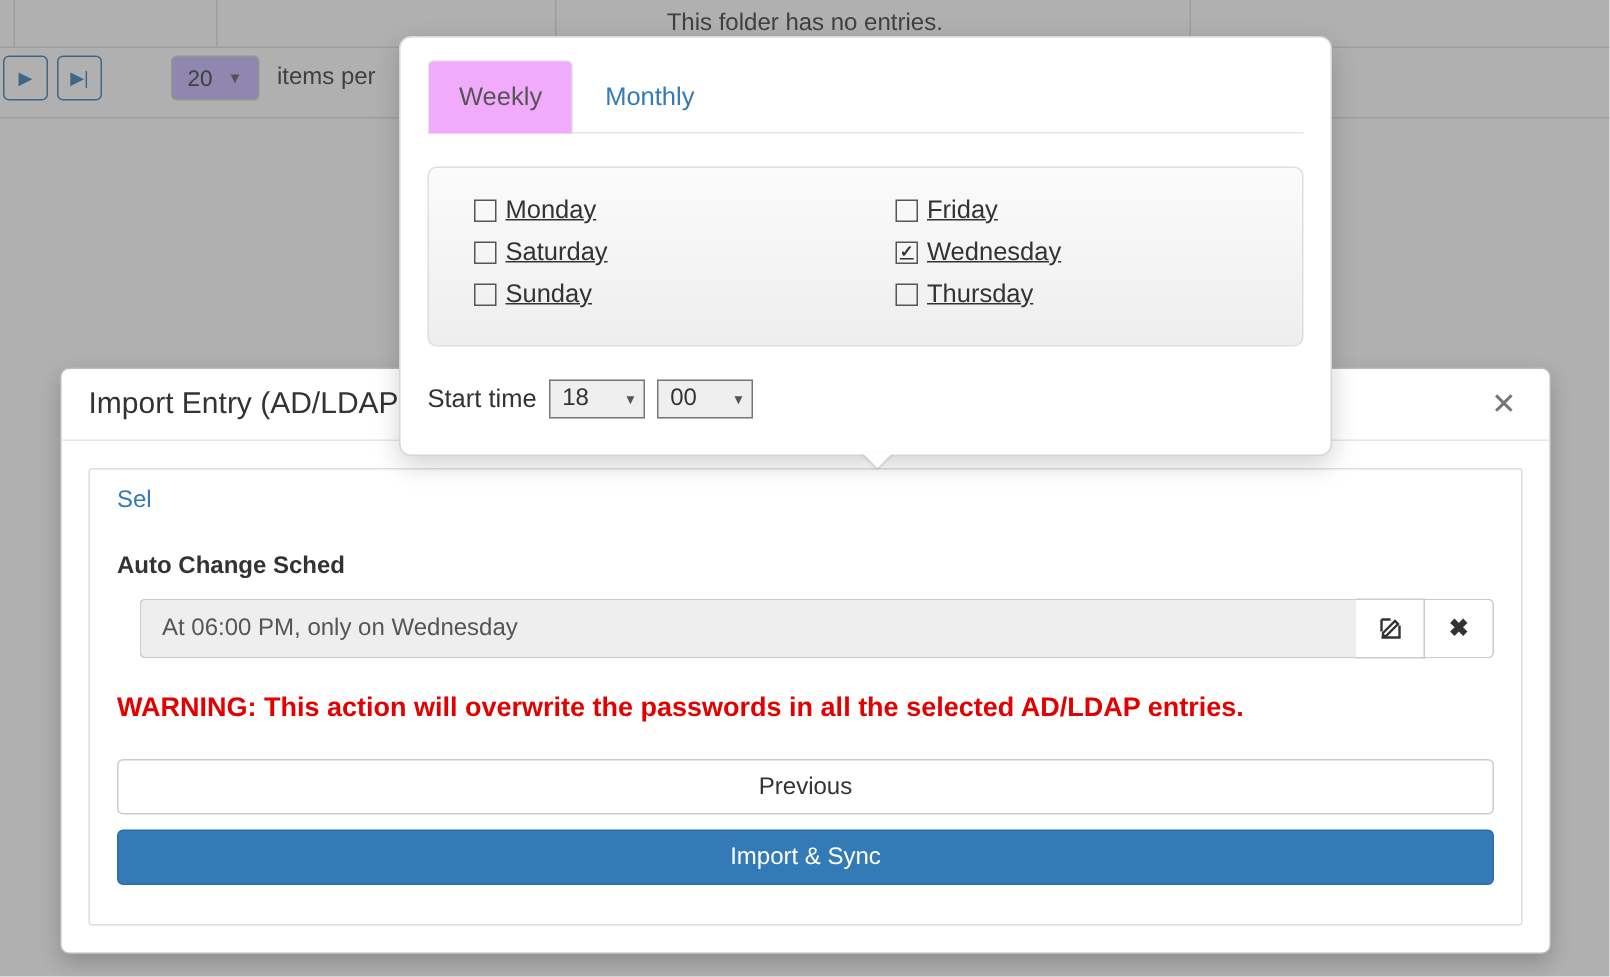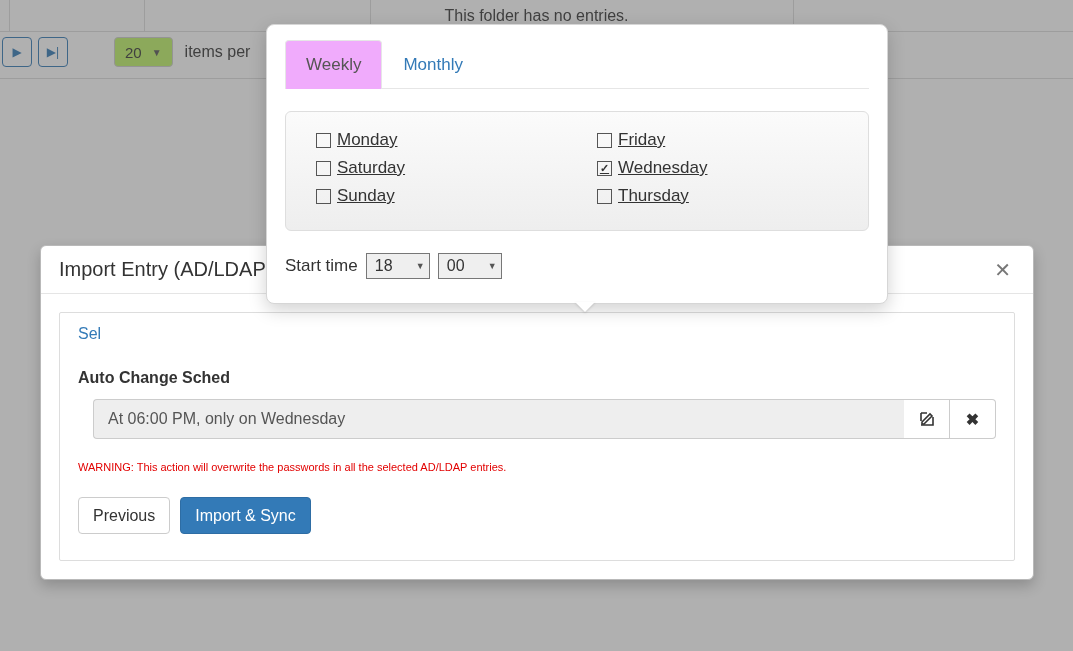--- a/index.html
+++ b/index.html
@@ -47,21 +47,21 @@
     display: inline-flex;
     align-items: center; justify-content: center;
     color: #3179b5;
     background:#fff;
     font-size: 12px;
   }
   .bg-select {
     height: 30px;
     border: 1px solid #ccc;
     border-radius: 4px;
-    background: #bef264;
+    background: #c4b5fd;
     display: inline-flex;
     align-items: center;
     padding: 0 10px;
     font-size: 15px;
     gap: 10px;
     margin-left: 40px;
   }
   .bg-select .caret { font-size: 10px; color:#555;}
   .bg-label { font-size: 16px; color:#333; margin-left: 6px;}
   .bg-divider {
@@ -149,27 +149,28 @@
     font-size: 16px;
     color: #333;
     cursor: pointer;
   }
   .schedule-btn.middle { border-left: none; border-radius:0; }
   .schedule-btn.last { border-left: none; border-radius: 0 4px 4px 0; }
   .edit-svg { width: 16px; height: 16px; }
   .warning {
     margin-top: 22px;
     color: #e20000;
-    font-size: 11px;
-    font-weight: normal;
+    font-size: 18px;
+    font-weight: bold;
   }
   .footer-buttons {
     margin-top: 24px;
     display: flex;
     gap: 10px;
+    flex-direction: column;
   }
   .btn {
     font-size: 16px;
     padding: 8px 14px;
     border-radius: 4px;
     border: 1px solid #ccc;
     background: #fff;
     color: #333;
     cursor: pointer;
     line-height: 1.2;

